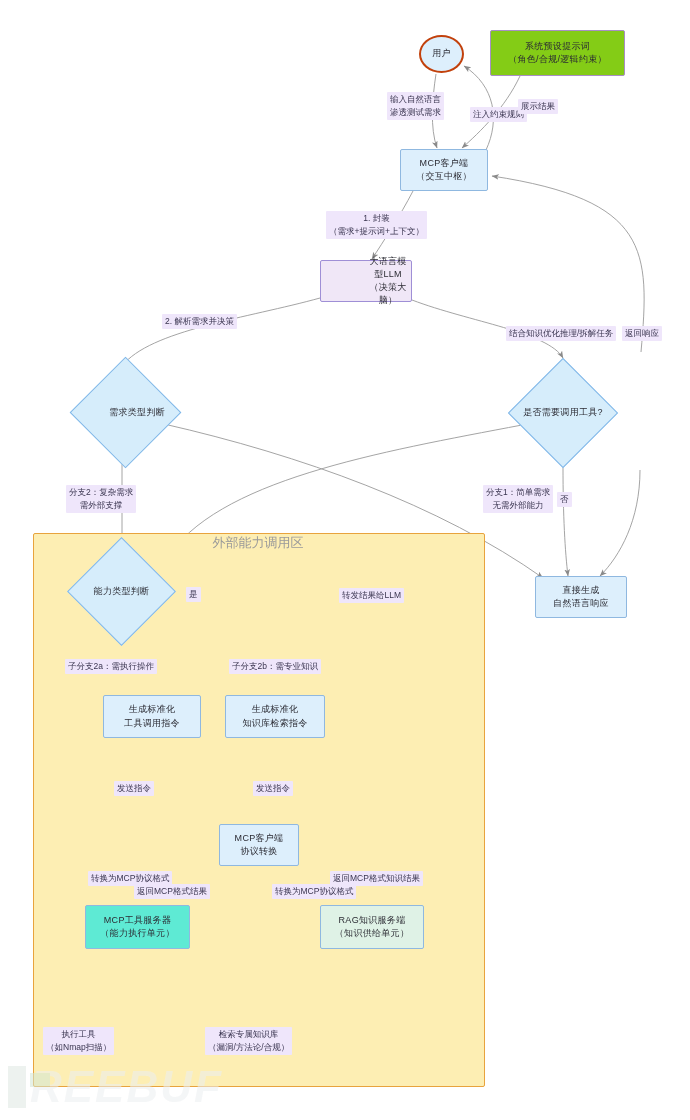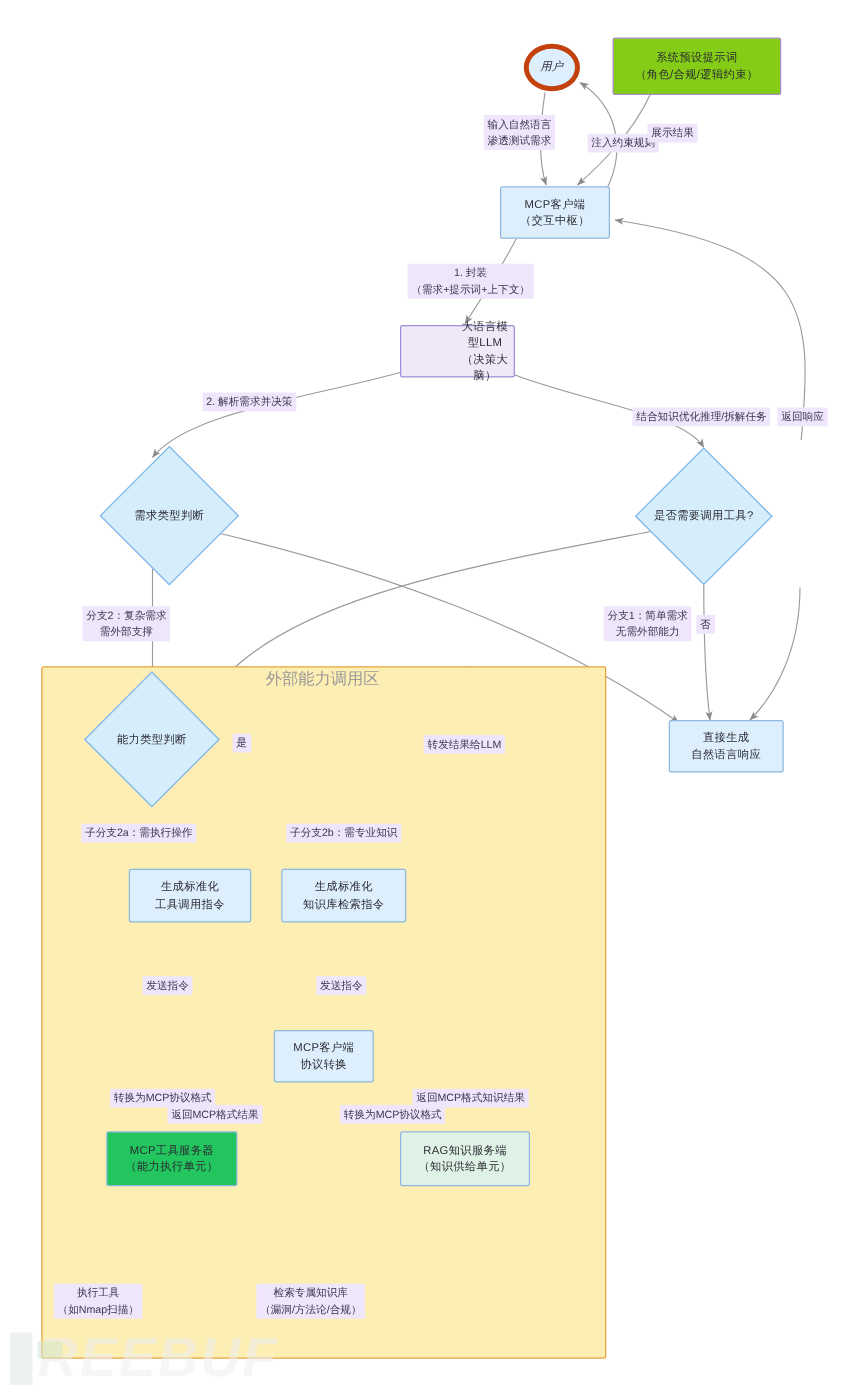--- a/index.html
+++ b/index.html
@@ -31,29 +31,28 @@
     z-index:4;
   }
   .rect{
     border:1px solid #8fb8e0;
     background:#ddeffc;
     border-radius:2px;
     font-size:9px;
   }
   .rect.lav{background:#f0e7f7;border-color:#9f8fd6;padding-left:44px;}
   .rect.pink{background:#84cc16;border-color:#a88fc4;}
-  .rect.cream{background:#22c55e;border-color:#8fb8e0;}
+  .rect.cream{background:#5eead4;border-color:#8fb8e0;}
   .rect.mint{background:#dff2e6;border-color:#8fb8e0;}
 
   .ellipse{
-    border:4px solid #c2410c;
+    border:2px solid #c2410c;
     background:#ddeffc;
     border-radius:50%;
     font-size:9px;
-    font-style:italic;
   }
 
   .diamond{
     font-size:9px;
   }
   .diamond .dshape{
     position:absolute;
     left:0;top:0;right:0;bottom:0;
     background:#d6edfb;
     border:1px solid #7fb6e8;
@@ -210,21 +209,21 @@
   <div class="node rect" style="left:400px;top:149px;width:88px;height:42px;">
     <span>MCP客户端</span>
     <span>（交互中枢）</span>
   </div>
 
   <div class="node rect lav" style="left:320px;top:260px;width:92px;height:42px;">
     <span>大语言模型LLM</span>
     <span>（决策大脑）</span>
   </div>
 
-  <div class="node diamond" style="left:96px;top:373px;width:79px;height:79px;">
+  <div class="node diamond" style="left:86px;top:373px;width:79px;height:79px;align-items:flex-end;">
     <span class="dshape"></span>
     <span class="dlabel">需求类型判断</span>
   </div>
 
   <div class="node diamond" style="left:524px;top:374px;width:78px;height:78px;">
     <span class="dshape"></span>
     <span class="dlabel">是否需要调用工具?</span>
   </div>
 
   <div class="node rect" style="left:535px;top:576px;width:92px;height:42px;">

